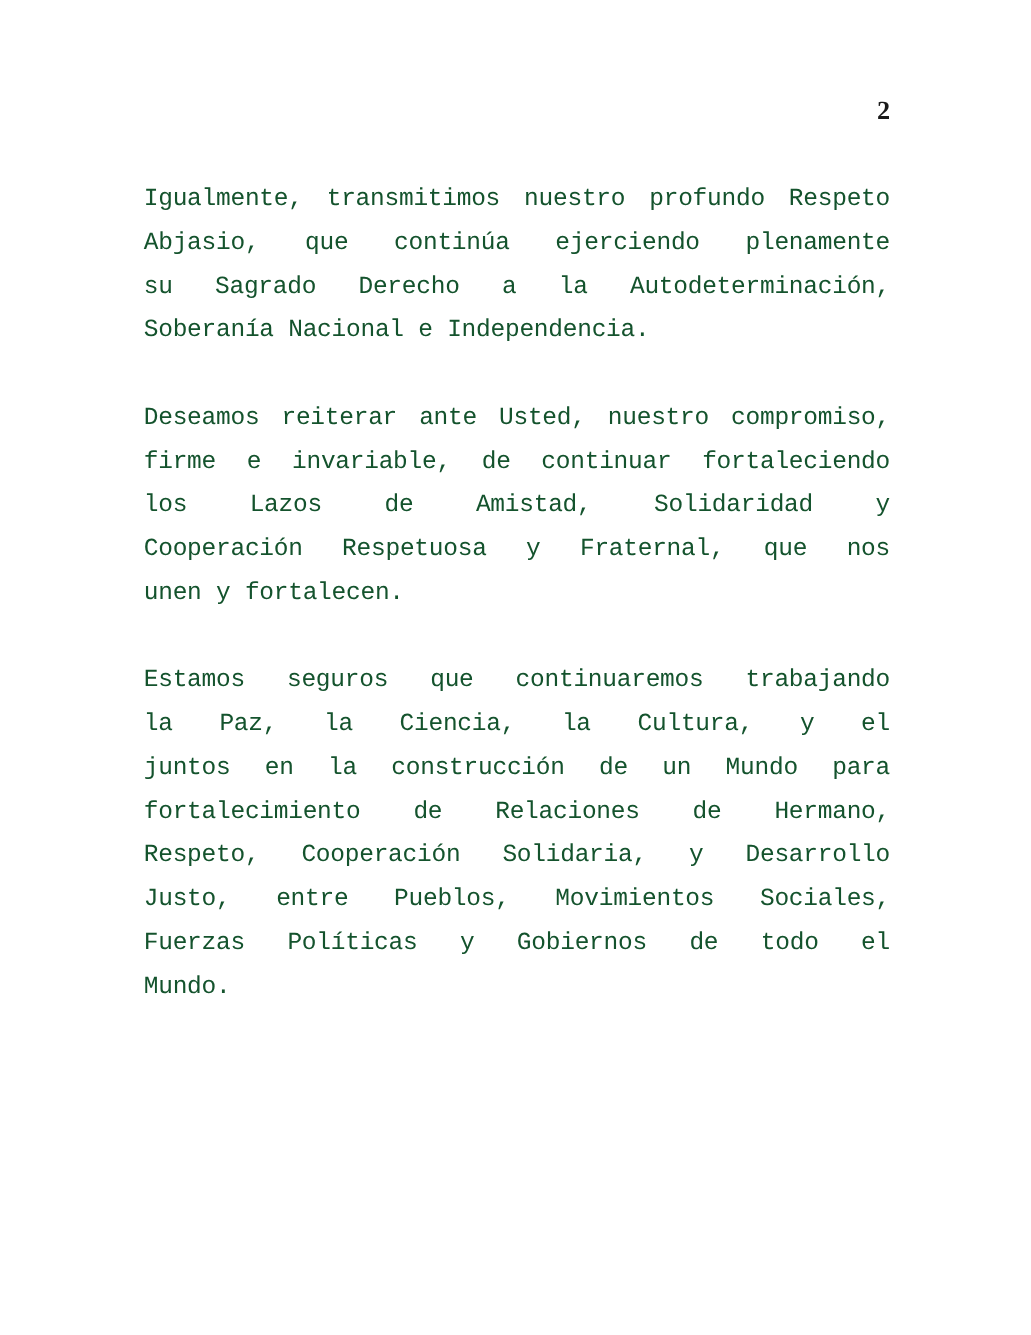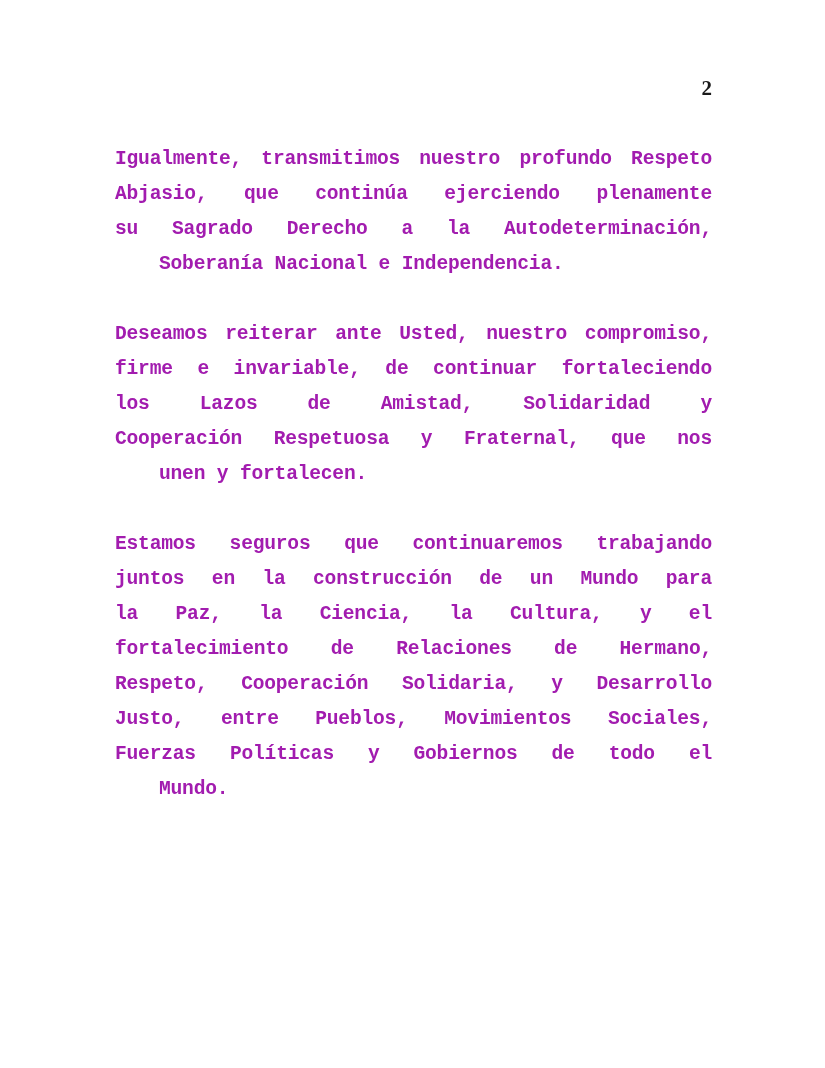--- a/index.html
+++ b/index.html
@@ -3,29 +3,29 @@
   <meta charset="utf-8">
   <style>
     html, body { margin: 0; padding: 0; background: #ffffff; }
     body { width: 825px; height: 1068px; position: relative; overflow: hidden; }
     .page-number {
       position: absolute; top: 76px; left: 690px; width: 22px; text-align: right;
       font-family: "Liberation Serif", serif; font-weight: bold; font-size: 21px; color: #1a1a1a;
     }
     .body-text {
       position: absolute; left: 115px; top: 142px; width: 597px;
-      font-family: "Liberation Mono", monospace; font-weight: bold; font-size: 19.6px;
-      color: #a21caf; letter-spacing: -0.2px;
+      font-family: "Liberation Mono", monospace; font-weight: normal; font-size: 19.6px;
+      color: #14532d; letter-spacing: -0.2px;
     }
     .para { margin: 0 0 35px 0; }
     .line {
       display: block; height: 35px; line-height: 35px; white-space: nowrap;
       text-align: justify; text-align-last: justify;
     }
-    .line.last { text-align-last: left; margin-left: 44px; }
+    .line.last { text-align-last: left; }
   </style>
 </head>
 <body>
 
 <div class="page-number">2</div>
 
 <div class="body-text">
   <div class="para">
     <span class="line">Igualmente, transmitimos nuestro profundo Respeto</span>
     <span class="line">Abjasio, que continúa ejerciendo plenamente</span>
@@ -34,21 +34,21 @@
   </div>
   <div class="para">
     <span class="line">Deseamos reiterar ante Usted, nuestro compromiso,</span>
     <span class="line">firme e invariable, de continuar fortaleciendo</span>
     <span class="line">los Lazos de Amistad, Solidaridad y</span>
     <span class="line">Cooperación Respetuosa y Fraternal, que nos</span>
     <span class="line last">unen y fortalecen.</span>
   </div>
   <div class="para">
     <span class="line">Estamos seguros que continuaremos trabajando</span>
+    <span class="line">la Paz, la Ciencia, la Cultura, y el</span>
     <span class="line">juntos en la construcción de un Mundo para</span>
-    <span class="line">la Paz, la Ciencia, la Cultura, y el</span>
     <span class="line">fortalecimiento de Relaciones de Hermano,</span>
     <span class="line">Respeto, Cooperación Solidaria, y Desarrollo</span>
     <span class="line">Justo, entre Pueblos, Movimientos Sociales,</span>
     <span class="line">Fuerzas Políticas y Gobiernos de todo el</span>
     <span class="line last">Mundo.</span>
   </div>
 </div>
 
 </body></html>

